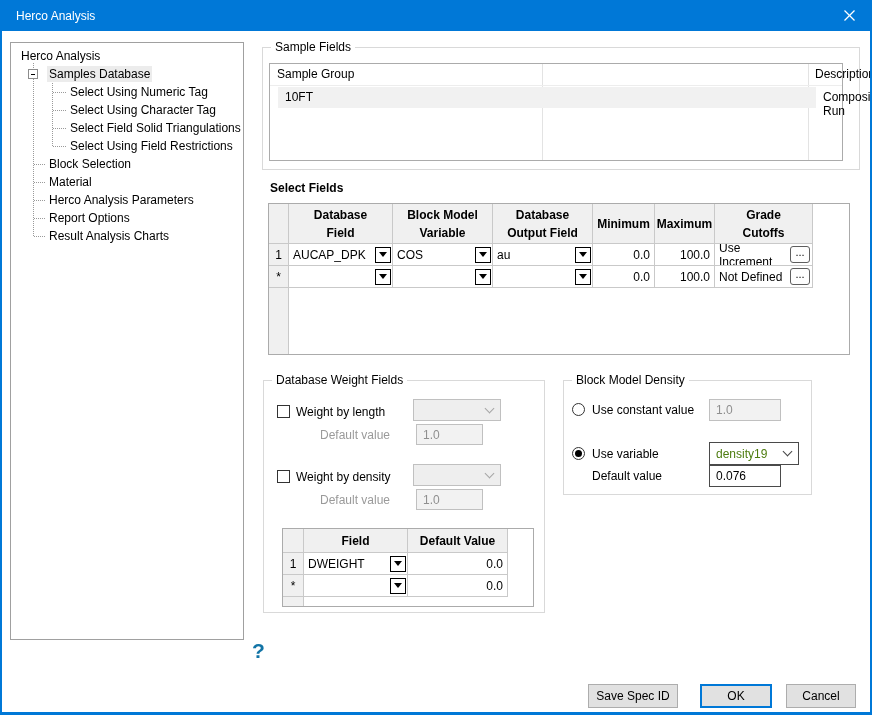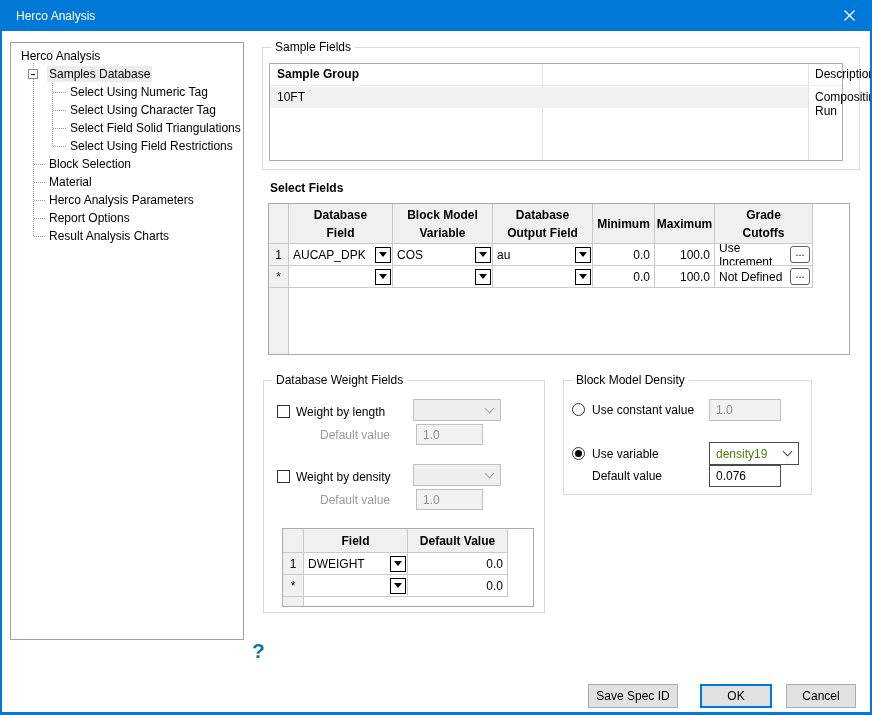--- a/index.html
+++ b/index.html
@@ -62,21 +62,21 @@
   .group > .legend { position:absolute; top:-8px; left:8px; background:#fff; padding:0 4px; white-space:nowrap; }
 
   
   .sample-table {
     position:absolute; left:6px; top:15px; width:574px; height:98px;
     border:1px solid #ababab; background:#fff;
   }
   .sample-table .vsep { position:absolute; top:0; bottom:0; width:1px; background:#e3e3e3; }
   .sample-table .hdr-row { position:absolute; left:0; top:0; right:0; height:22px; border-bottom:1px solid #ededed; }
   .sample-table .hdr-row span { position:absolute; top:3px; }
-  .sample-table .data-band { position:absolute; left:0; top:23px; width:538px; height:21px; background:#f1f1f1; }
+  .sample-table .data-band { position:absolute; left:8px; top:23px; width:538px; height:21px; background:#f1f1f1; }
   .sample-table .data-band span { position:absolute; top:3px; }
 
   
   .grid { position:absolute; border:1px solid #ababab; background:#fff; display:grid; }
   .cell { position:relative; border-right:1px solid #c9c9c9; border-bottom:1px solid #c9c9c9;
           display:flex; align-items:center; background:#fff; overflow:hidden; }
   .cell.hd { background:#f0f0f0; font-weight:bold; justify-content:center; text-align:center; line-height:18px; }
   .cell.rowhd { background:#f0f0f0; justify-content:center; }
   .cell.num { justify-content:flex-end; padding-right:4px; }
   .cell.filler { background:#fff; border:none; }
@@ -160,21 +160,21 @@
       <div class="tree-item d1 stub1"><span class="lbl">Report Options</span></div>
       <div class="tree-item d1 stub1"><span class="lbl">Result Analysis Charts</span></div>
     </div>
 
     <div class="group" style="left:262px; top:16px; width:598px; height:123px;">
       <span class="legend">Sample Fields</span>
       <div class="sample-table">
         <div class="vsep" style="left:272px;"></div>
         <div class="vsep" style="left:538px;"></div>
         <div class="hdr-row">
-          <span style="left:7px;font-weight:bold;">Sample Group</span>
+          <span style="left:7px;">Sample Group</span>
           <span style="left:545px;">Description</span>
         </div>
         <div class="data-band">
           <span style="left:7px;">10FT</span>
           <span style="left:545px;">Compositing Run</span>
         </div>
       </div>
     </div>
 
     <div class="select-fields-label" style="left:270px; top:150px;">Select Fields</div>

